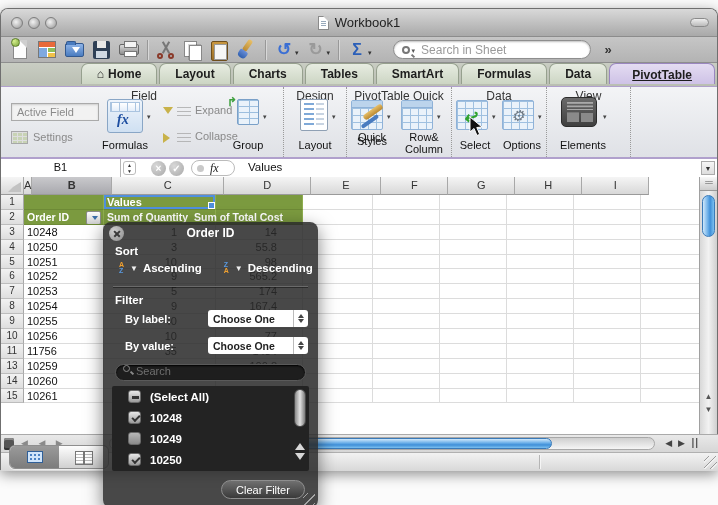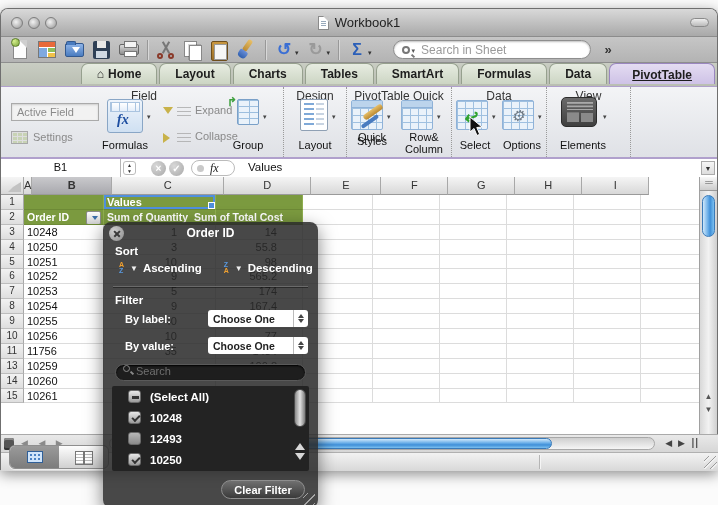--- a/index.html
+++ b/index.html
@@ -264,21 +264,21 @@
     border-left:2px solid #333; border-bottom:2px solid #333; transform:rotate(-45deg); }
   .cbx.indeterminate::after { content:""; position:absolute; left:2.5px; top:5px; width:7px; height:2.5px; background:#333; }
   .pl-item .lbl { font-size:11.5px; font-weight:bold; }
   .pl-scroll { position:absolute; right:3px; top:3px; width:12px; bottom:3px; }
   .pl-thumb { position:absolute; left:0; top:0; width:12px; height:38px; border-radius:6px;
     background:linear-gradient(90deg,#8a8a8a,#e2e2e2 50%,#7c7c7c); border:1px solid #4a4a4a; }
   .pl-arrows { position:absolute; left:1px; bottom:0; }
   .pl-arrows i { display:block; width:0; height:0; border:5px solid transparent; margin:3px 0; }
   .pl-arrows .u { border-bottom:7px solid #d8d8d8; } .pl-arrows .d { border-top:7px solid #d8d8d8; }
   .pp-clear { position:absolute; right:13px; bottom:9px; width:84px; height:19px; border-radius:10px;
-    background:linear-gradient(#707070,#3a3a3a); border:1px solid #8e8e8e; color:#fff; font-size:11px; font-weight:bold;
+    background:linear-gradient(#707070,#3a3a3a); border:1px solid #8e8e8e; color:#fff; font-size:11px; font-weight:normal;
     text-align:center; line-height:18px; }
   .pp-grip { position:absolute; right:3px; bottom:3px; width:12px; height:12px;
     background:repeating-linear-gradient(135deg, transparent 0 3px, rgba(255,255,255,.5) 3px 4px, transparent 4px 6px); }
 
   .cursor { position:absolute; z-index:99; }
 </style>
 </head>
 <body>
 
 <div id="stage">
@@ -716,21 +716,21 @@
       <div class="pl-item">
           <span class="cbx indeterminate"></span>
           <span class="lbl">(Select All)</span>
         </div>
           <div class="pl-item">
           <span class="cbx checked"></span>
           <span class="lbl">10248</span>
         </div>
           <div class="pl-item">
           <span class="cbx unchecked"></span>
-          <span class="lbl">12493</span>
+          <span class="lbl">10249</span>
         </div>
           <div class="pl-item">
           <span class="cbx checked"></span>
           <span class="lbl">10250</span>
         </div>
         </div>
       <div class="pl-scroll">
         <div class="pl-thumb"></div>
         <div class="pl-arrows">
             <i class="u"></i>

